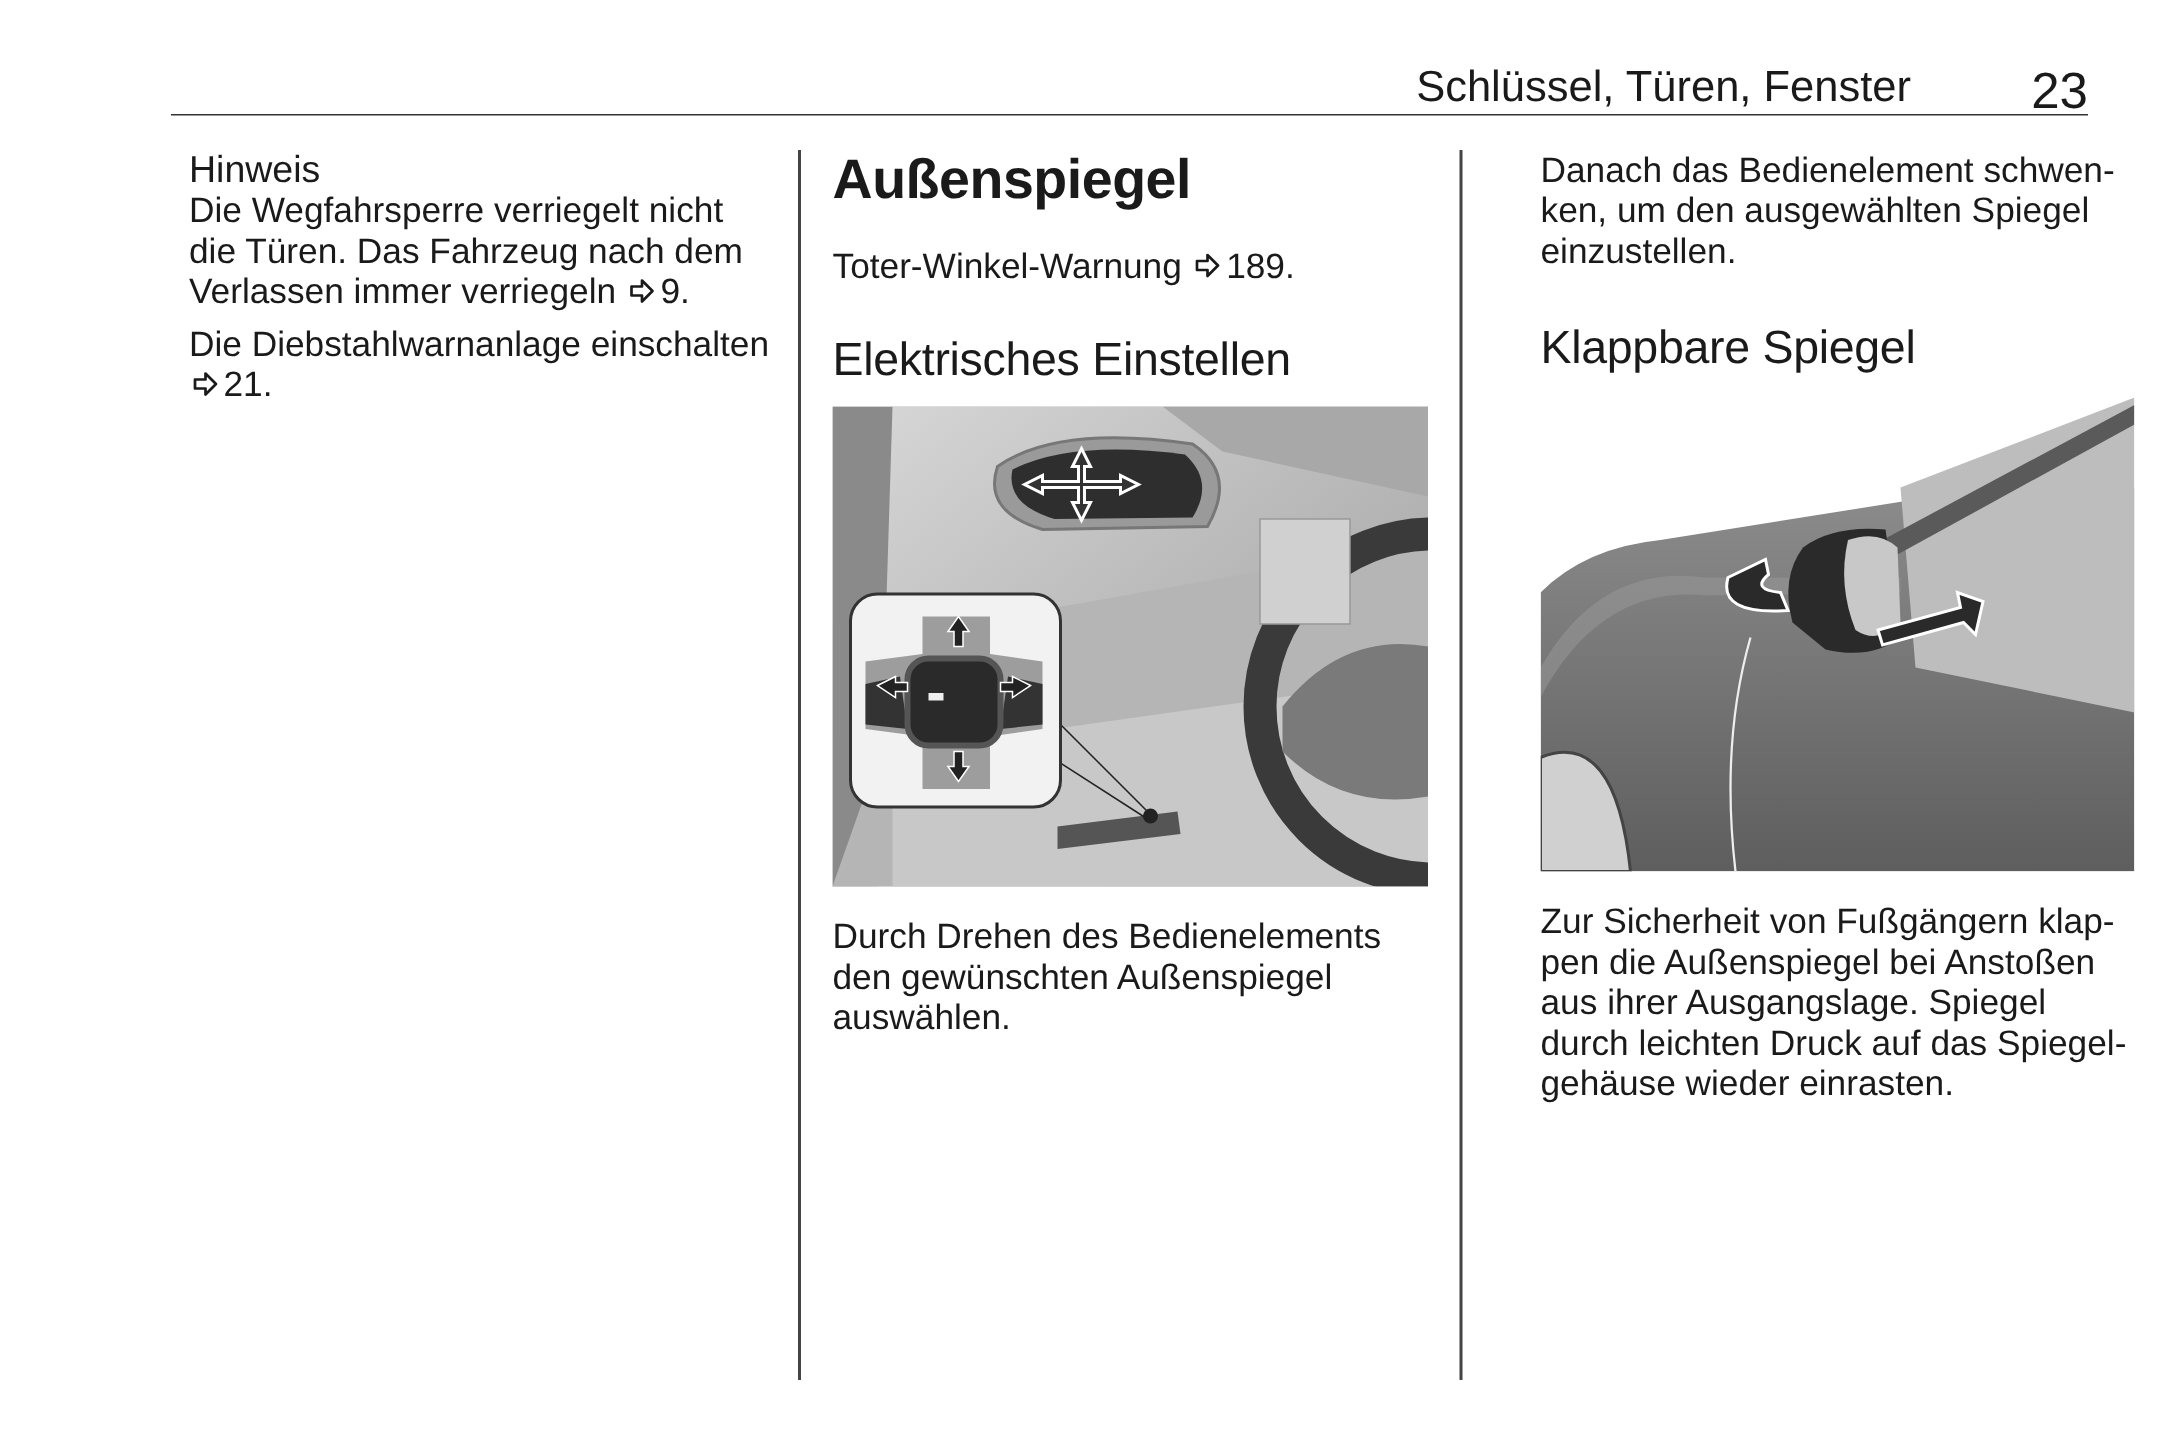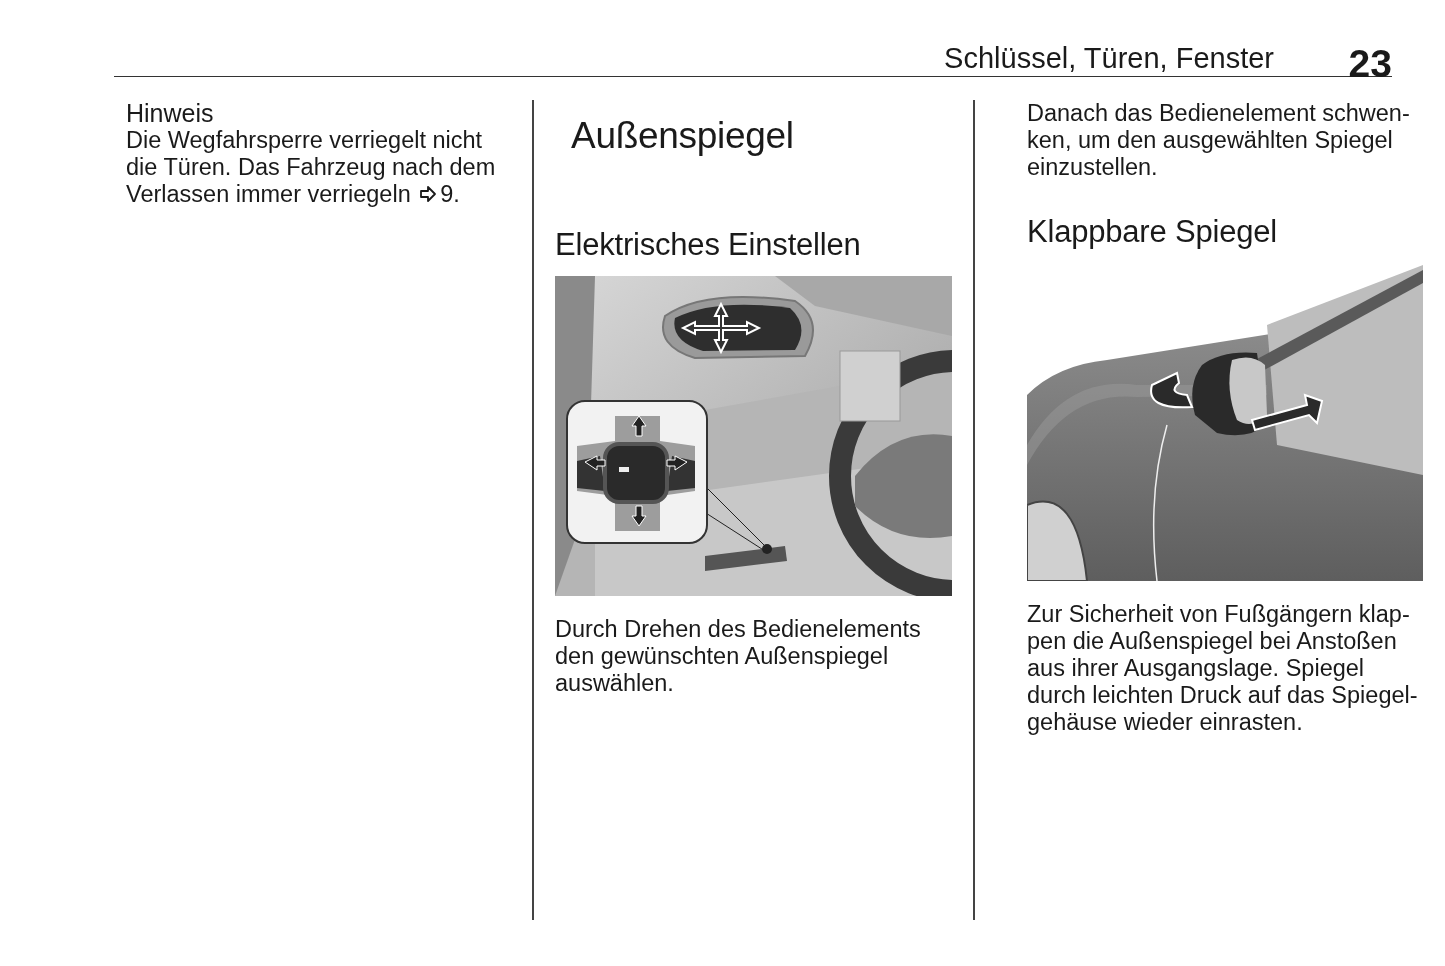--- a/index.html
+++ b/index.html
@@ -1,31 +1,31 @@
 <!DOCTYPE html>
 <html><head>
   <meta charset="utf-8">
   <style>
     html, body { margin: 0; padding: 0; background: #ffffff; }
     body { width: 1445px; height: 966px; position: relative; overflow: hidden;
            font-family: "Liberation Sans", sans-serif; color: #1a1a1a; }
     .header { position: absolute; left: 114px; top: 40px; width: 1278px; height: 36px;
               border-bottom: 1.5px solid #333; text-align: center; }
     .header .section-title { position: absolute; right: 118px; top: 2px; font-size: 29px; }
-    .header .page-number { position: absolute; right: 0; top: 2px; font-size: 39px; font-weight: bold; }
+    .header .page-number { position: absolute; right: 0; top: 2px; font-size: 34px; }
     .col { position: absolute; top: 98px; }
     .col1 { left: 114px; width: 400px; }
     .col2 { left: 555px; width: 400px; }
     .col3 { left: 1027px; width: 400px; }
     .divider { position: absolute; top: 100px; width: 1.5px; height: 820px; background: #444; }
     p { margin: 0; font-size: 23.5px; line-height: 27px; }
     .note { padding-left: 12px; }
     .note .note-title { font-size: 25px; line-height: 27px; margin-top: 2px; }
     .gap { height: 8px; }
-    h1 { font-size: 37px; font-weight: normal; margin: 16px; line-height: 44px; letter-spacing: -0.3px; }
+    h1 { font-size: 37px; font-weight: bold; margin: 0; line-height: 44px; letter-spacing: -0.3px; }
     h2 { font-size: 31px; font-weight: normal; margin: 0; line-height: 38px; letter-spacing: -0.2px; }
     .ref-arrow { display: inline-block; width: 18px; height: 18px; vertical-align: -1px; margin: 0 3px 0 2px; }
     .figure { background: #bdbdbd; position: relative; overflow: hidden; }
   </style>
 </head>
 <body>
 
 <div class="header">
   <span class="section-title">Schlüssel, Türen, Fenster</span>
   <span class="page-number">23</span>
@@ -37,28 +37,40 @@
 <div class="col col1">
   <div class="note">
     <div class="note-title">Hinweis</div>
     <p>
       <span>Die Wegfahrsperre verriegelt nicht die Türen. Das Fahrzeug nach dem Verlassen immer verriegeln</span>
       <svg class="ref-arrow" viewBox="0 0 18 18">
           <path d="M2 6 H9 V2 L16 9 L9 16 V12 H2 Z" fill="none" stroke="#1a1a1a" stroke-width="1.8" stroke-linejoin="round"></path>
         </svg><a>9.</a>
     </p>
     <div class="gap"></div>
+    <p>
+      <span>Die Diebstahlwarnanlage einschal­ten</span>
+      <svg class="ref-arrow" viewBox="0 0 18 18">
+          <path d="M2 6 H9 V2 L16 9 L9 16 V12 H2 Z" fill="none" stroke="#1a1a1a" stroke-width="1.8" stroke-linejoin="round"></path>
+        </svg><a>21.</a>
+    </p>
   </div>
   <div class="gap" style="height:12px"></div>
 </div>
 
 <div class="col col2">
   <h1>Außenspiegel</h1>
   <div style="height:14px"></div>
   <div class="gap"></div>
+  <p>
+    <span>Toter-Winkel-Warnung</span>
+    <svg class="ref-arrow" viewBox="0 0 18 18">
+        <path d="M2 6 H9 V2 L16 9 L9 16 V12 H2 Z" fill="none" stroke="#1a1a1a" stroke-width="1.8" stroke-linejoin="round"></path>
+      </svg><a>189.</a>
+  </p>
   <div style="height:30px"></div>
   <h2>Elektrisches Einstellen</h2>
   <div style="height:12px"></div>
   <div class="figure" style="width:397px;height:320px;" title="Door-mounted mirror adjustment control with directional arrows">
     <svg width="397" height="320" viewBox="0 0 397 320">
       <defs>
         <linearGradient id="bg1" x1="0" y1="0" x2="1" y2="1">
           <stop offset="0" stop-color="#d8d8d8"></stop>
             <stop offset="1" stop-color="#9a9a9a"></stop>
         </linearGradient>

